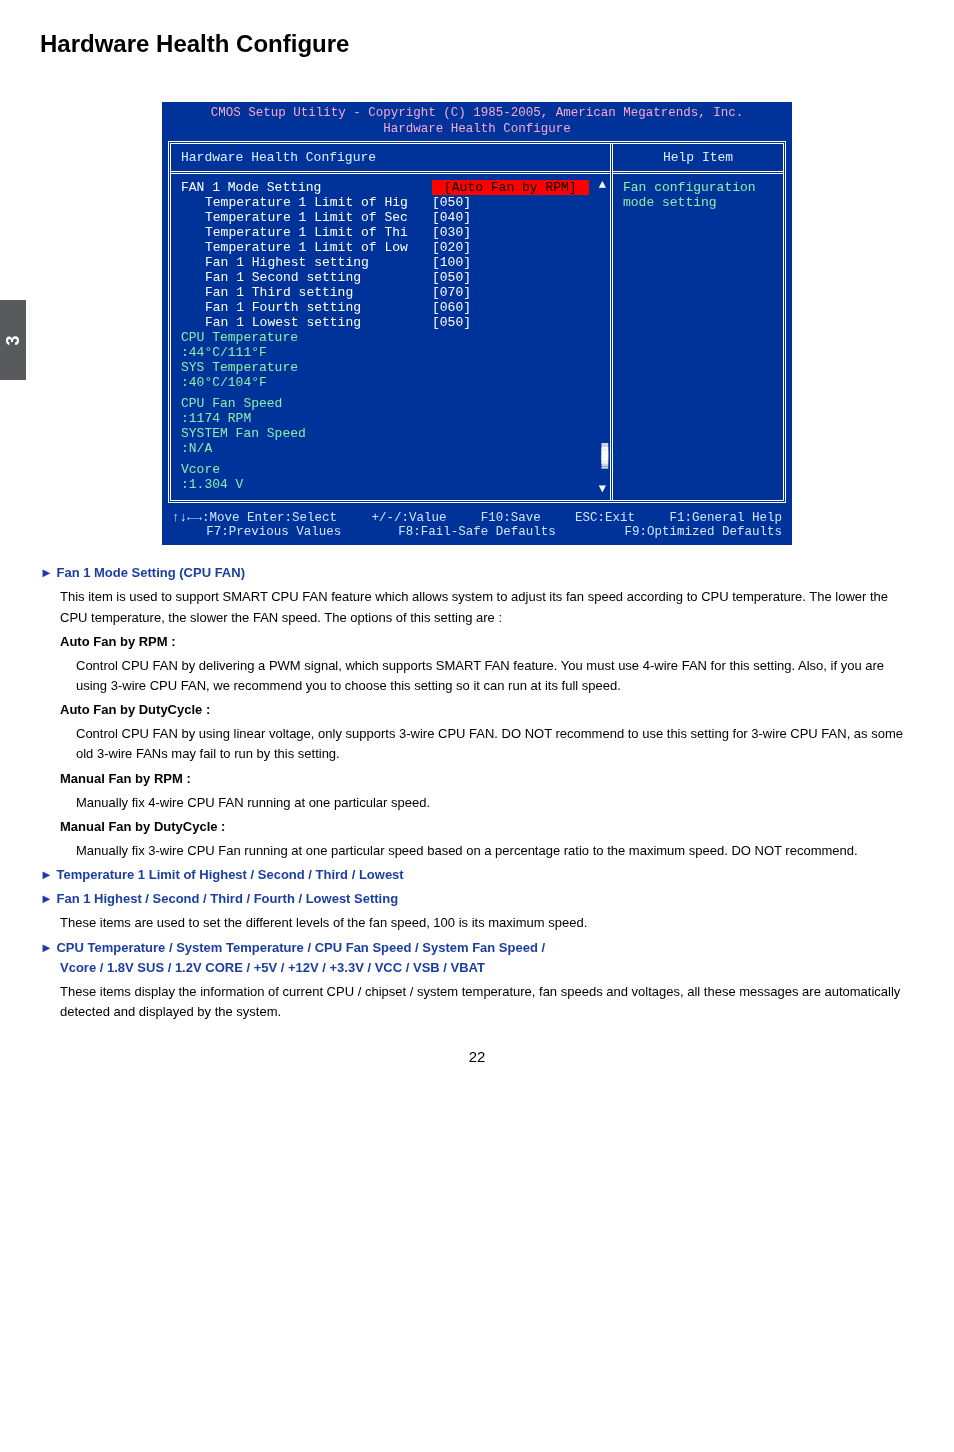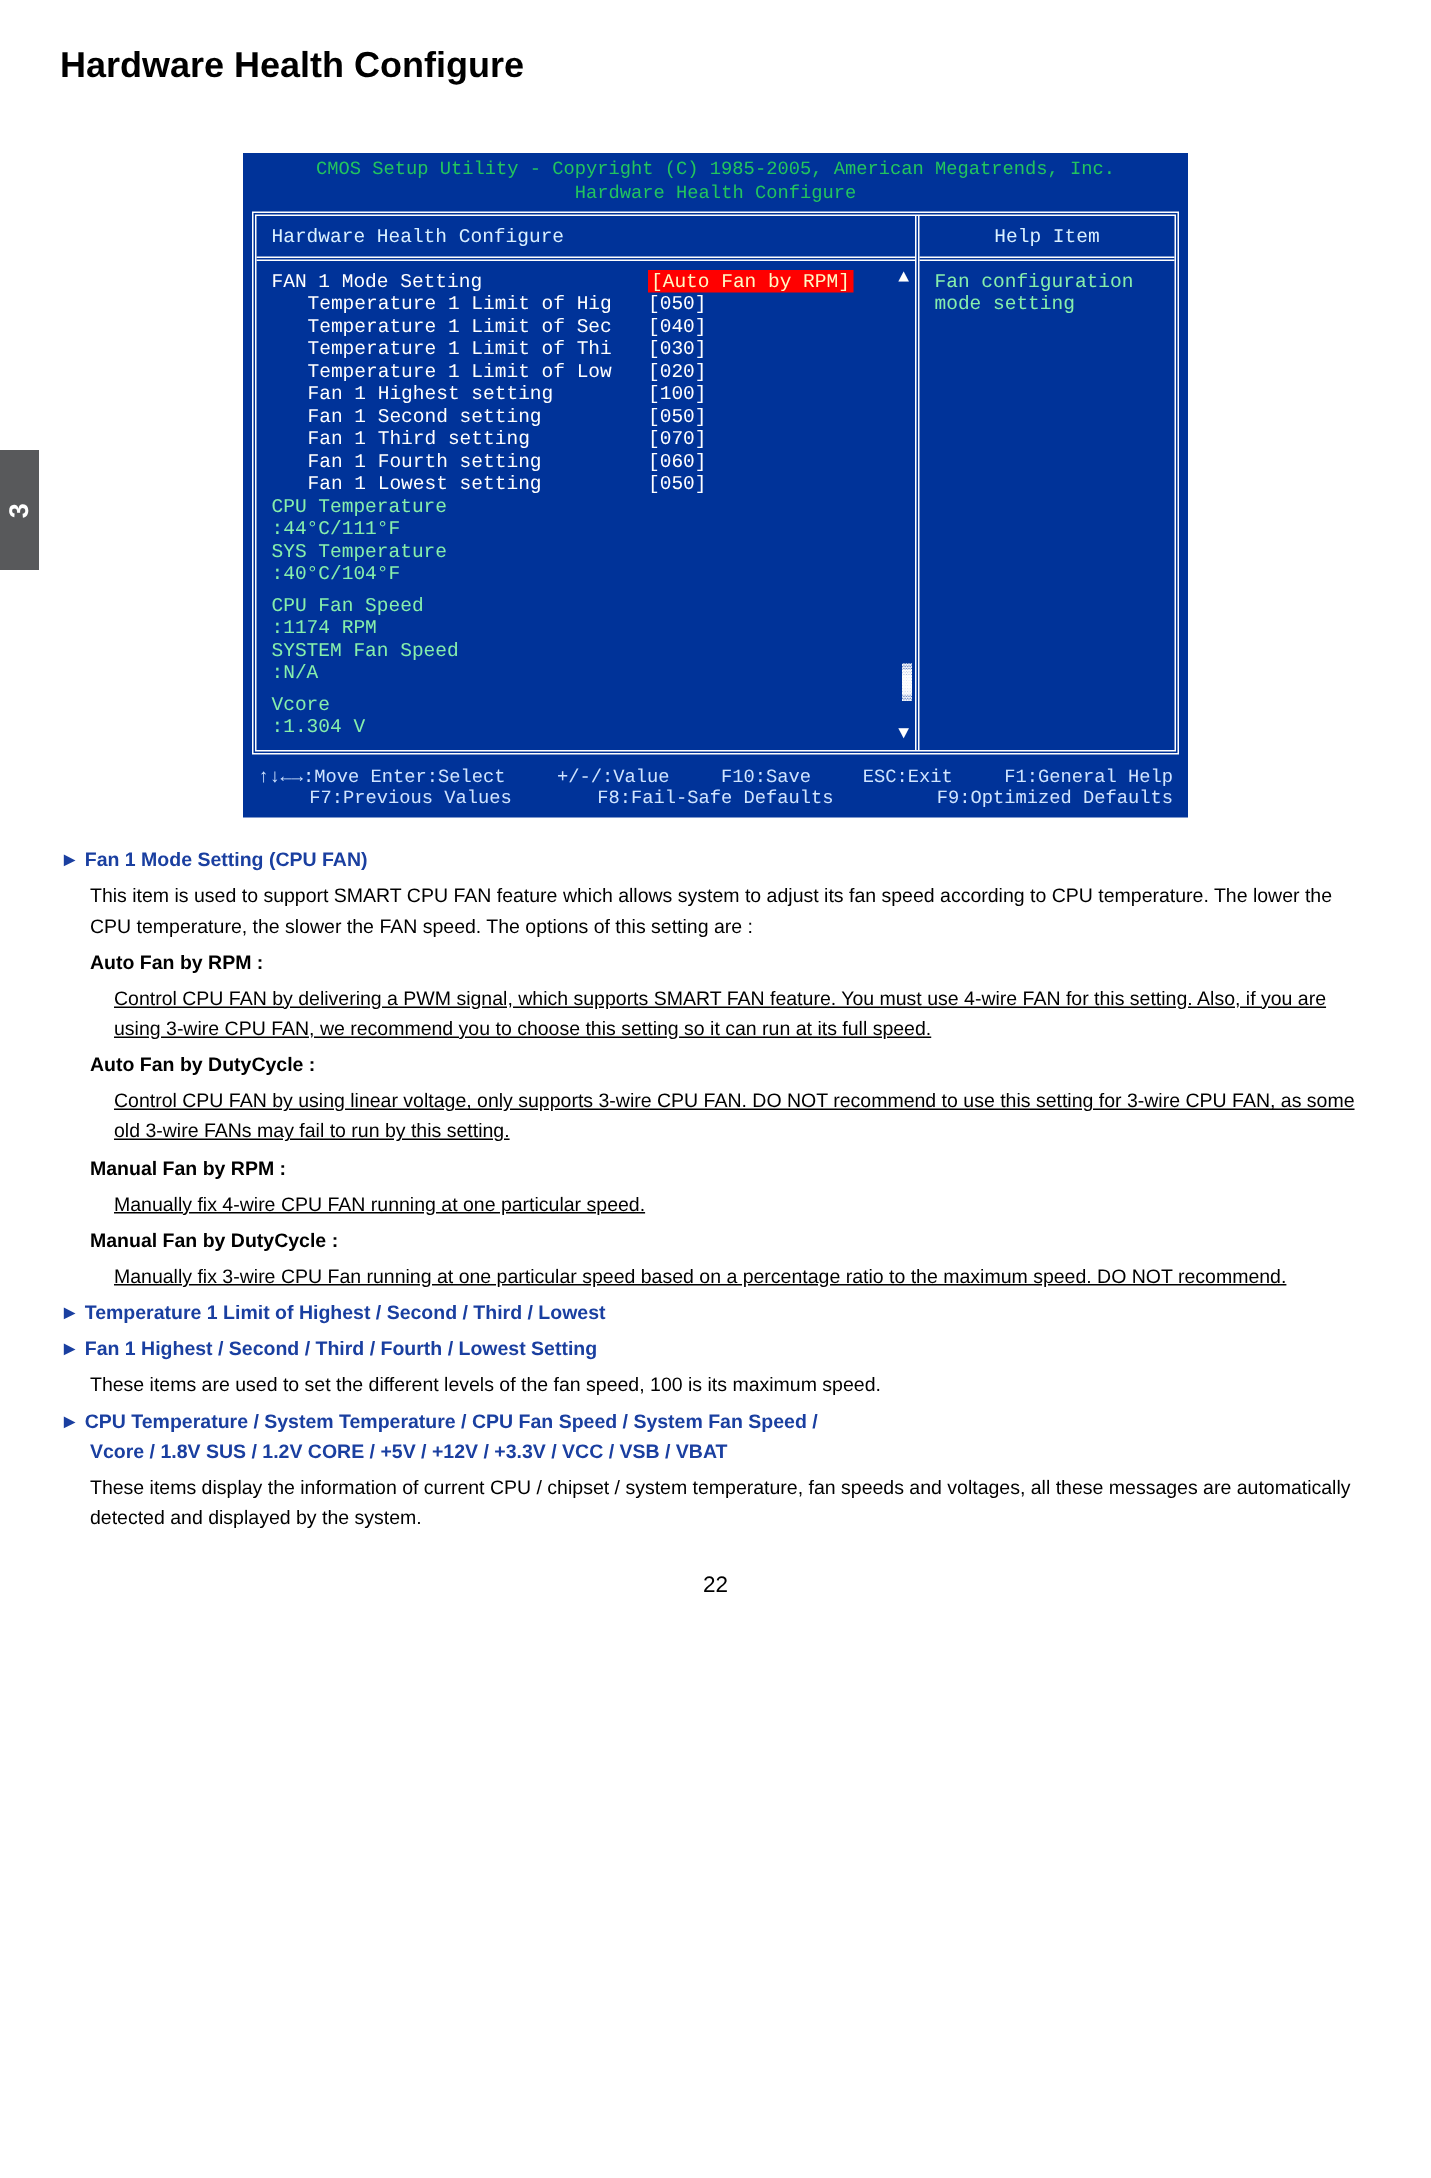--- a/index.html
+++ b/index.html
@@ -36,21 +36,21 @@
     width: 630px;
     margin: 8px auto 18px auto;
     background: #003399;
     color: #fff;
     font-family: "Courier New", monospace;
     font-size: 13px;
   }
   .bios-header {
     text-align: center;
     padding: 4px 6px 2px 6px;
-    color: #22c55e;
+    color: #f9a8d4;
     font-size: 12.5px;
     line-height: 1.25;
     margin-top: 44px;
   }
   .bios-inner {
     border: 3px double #fff;
     margin: 2px 6px 4px 6px;
   }
   .bios-cols {
     display: flex;
@@ -69,21 +69,21 @@
   }
   .bios-sect-title.right { text-align: center; }
   .bios-body {
     padding: 6px 8px 8px 10px;
     position: relative;
   }
   .bios-row { display:flex; }
   .bios-label { flex:1; white-space: nowrap; }
   .bios-val { width: 170px; }
   .indent { padding-left: 24px; }
-  .highlight { background: #ff0000; color:#fef9c3; padding: 0 2px; }
+  .highlight { background: #ff0000; color:#000000; padding: 0 12px; }
   .dim { color: #86efac; flex-direction: column; }
   .scroll-up, .scroll-down, .scroll-thumb {
     position:absolute; right:4px; color:#fff;
   }
   .scroll-up { top:4px; font-size:12px; }
   .scroll-down { bottom:4px; font-size:12px; }
   .scroll-thumb { bottom:36px; font-size:11px; line-height:0.4; letter-spacing:-2px; color:#fff; }
   .bios-help {
     padding: 6px 10px;
     color: #86efac;
@@ -95,21 +95,21 @@
   }
   .bios-footer .row { display:flex; justify-content: space-between; }
 
   .content {
     font-size: 13px;
     line-height: 1.55;
   }
   .content p { margin: 2px 0 4px 0; }
   .blue { color: #1a3fa0; font-weight: bold; }
   .indent1 { padding-left: 20px; }
-  .indent2 { padding-left: 36px; text-decoration: underline; }
+  .indent2 { padding-left: 36px; }
   .bold { font-weight: bold; }
   .page-num {
     text-align:center;
     font-size:15px;
     margin-top:26px;
   }
 </style>
 </head>
 <body>
 

